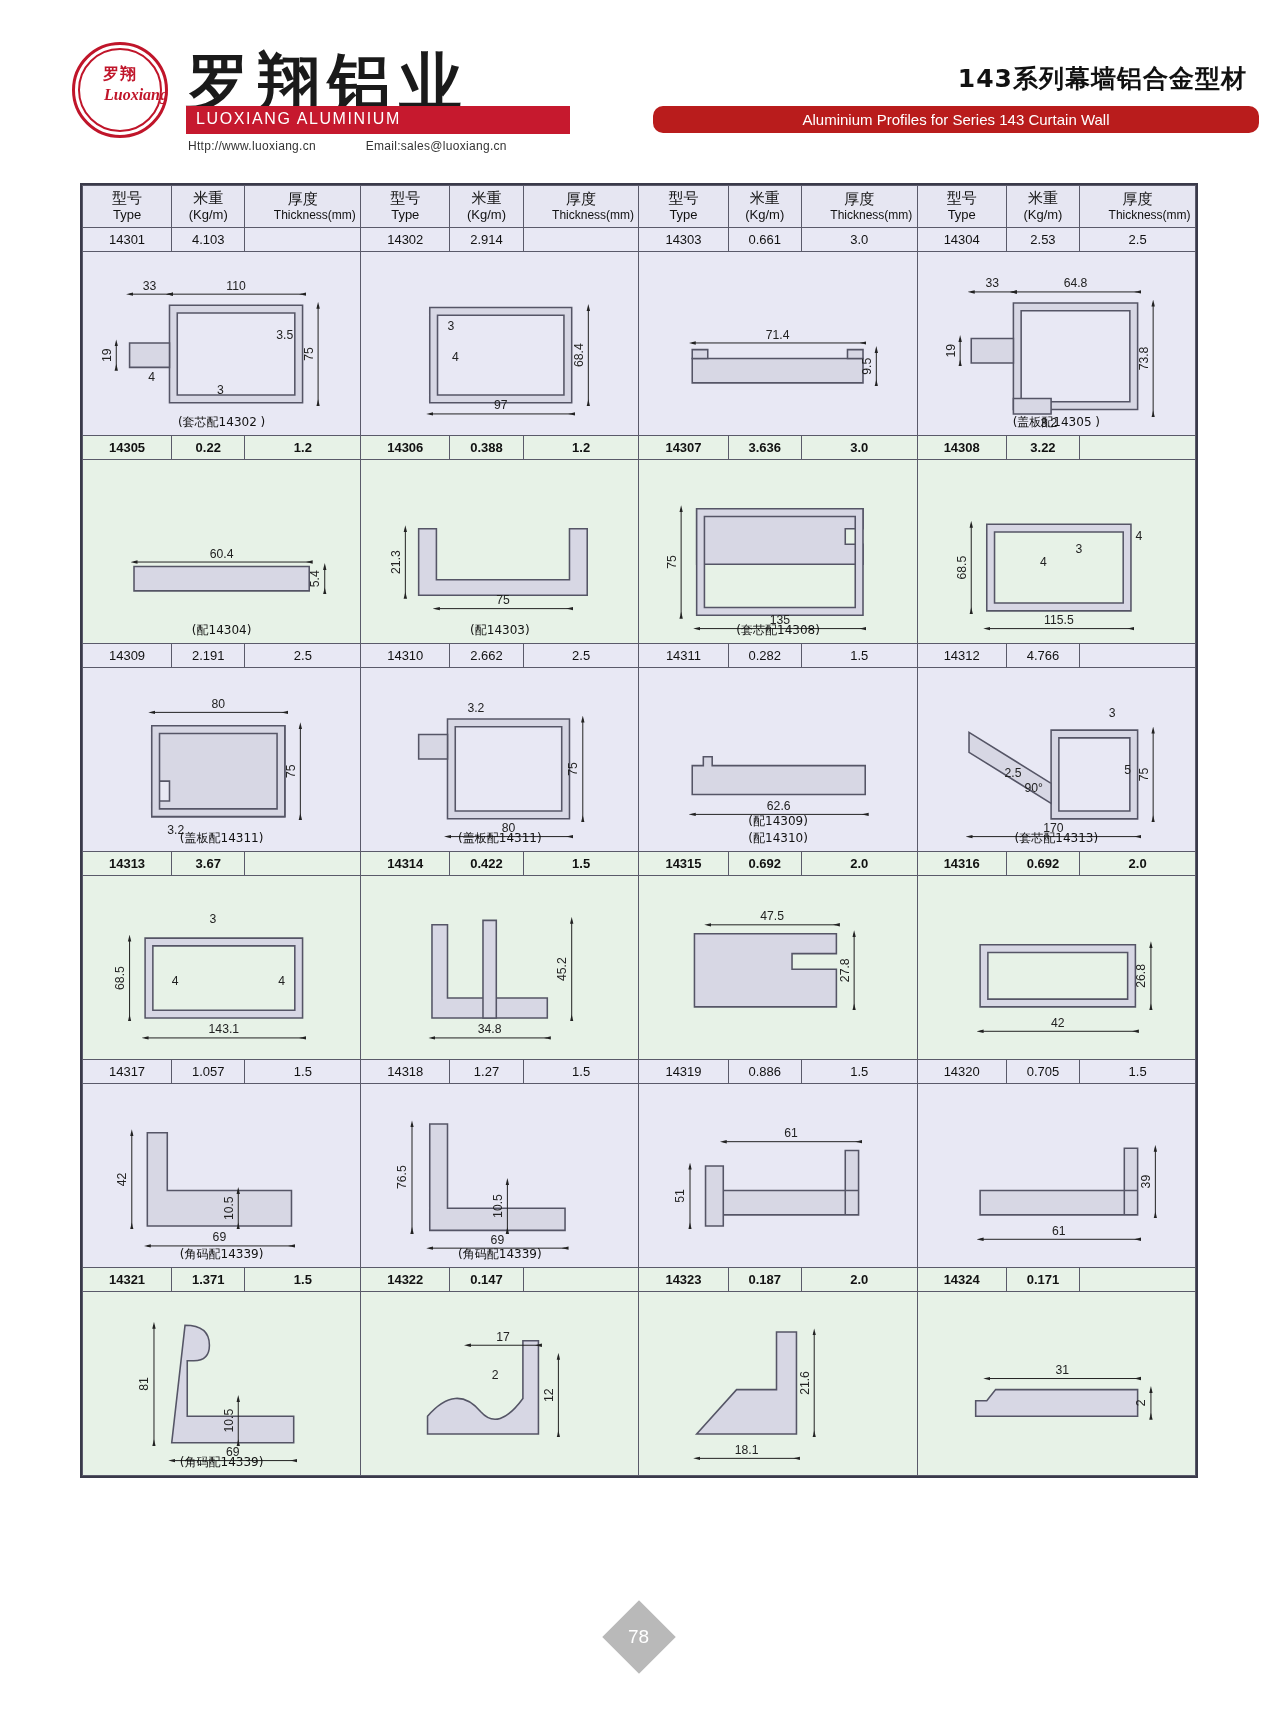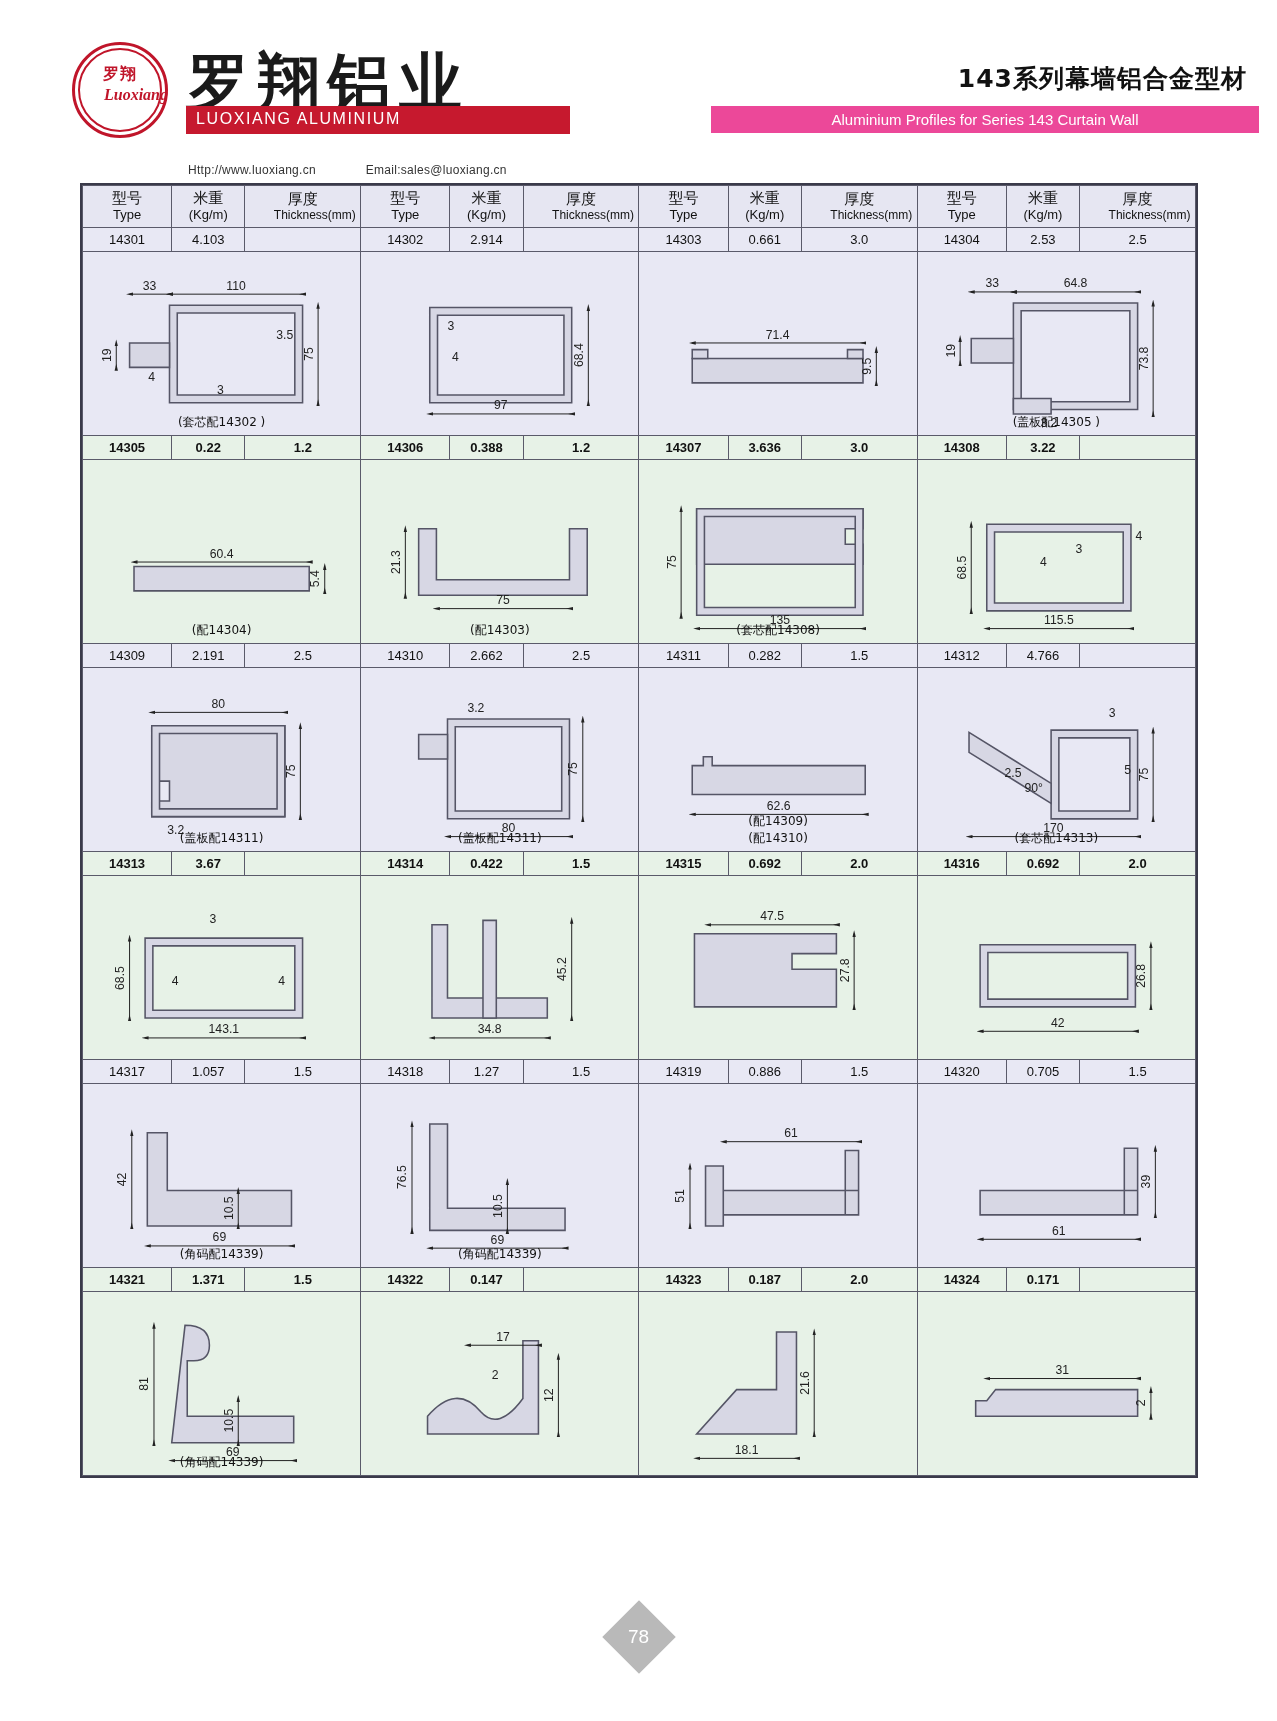--- a/index.html
+++ b/index.html
@@ -48,34 +48,35 @@
     width: 384px; height: 28px;
     background: #c6192e;
   }
   .brand-en {
     position: absolute; left: 10px; top: 4px;
     color: #ffffff; font-size: 16px; font-weight: normal;
     letter-spacing: 1.6px;
   }
   .contact {
     position: absolute; left: 188px; top: 139px;
-    font-size: 12px; color: #333333; letter-spacing: .3px; margin-top: 24px;
+    font-size: 12px; color: #333333; letter-spacing: .3px;
   }
   .contact span.email { margin-left: 46px; }
 
   .title-cn {
     position: absolute; right: 30px; top: 62px;
     font-size: 25px; font-weight: bold; color: #111111;
     letter-spacing: 1px;
     font-family: "DejaVu Sans", sans-serif;
   }
   .title-bar {
     position: absolute; right: 18px; top: 106px;
-    width: 548px; height: 27px;
-    background: #ec4899;
+    width: 606px; height: 27px;
+    background: #b91c1c;
+    border-radius: 10px;
   }
   .title-en {
     position: absolute; left: 0; top: 0; width: 100%;
     text-align: center; line-height: 27px;
     color: #ffffff; font-size: 15px;
   }
 
   
   .sheet {
     position: absolute; left: 80px; top: 183px;

